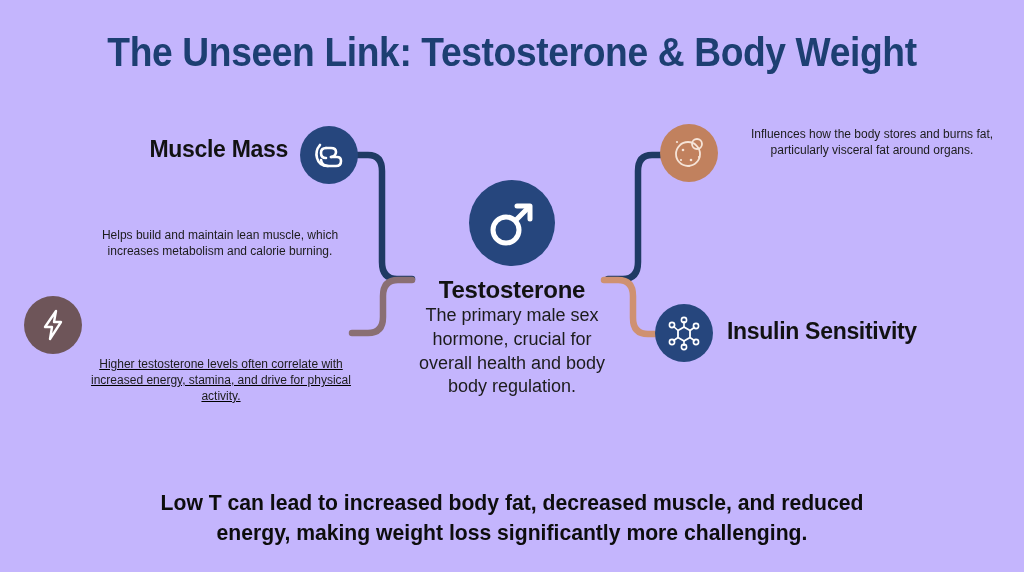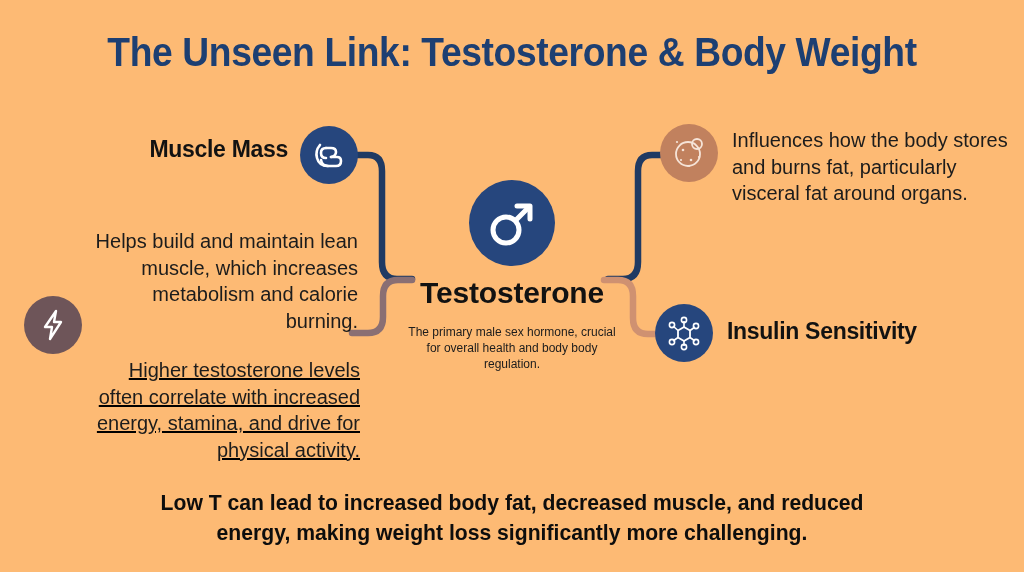--- a/index.html
+++ b/index.html
@@ -8,21 +8,21 @@
     padding: 0;
     background: #ffffff;
   }
   body {
     font-family: "Liberation Sans", sans-serif;
   }
   #infographic {
     position: relative;
     width: 1024px;
     height: 572px;
-    background: #fdba74;
+    background: #c4b5fd;
     overflow: hidden;
   }
 
   
   .title {
     position: absolute;
     left: 0;
     top: 30px;
     width: 1024px;
     text-align: center;
@@ -59,28 +59,28 @@
     height: 86px;
     border-radius: 50%;
     background: #26467d;
     margin: 0 auto;
     display: flex;
     align-items: center;
     justify-content: center;
   }
   .center-title {
     margin-top: 10px;
-    font-size: 30px;
+    font-size: 24px;
     font-weight: bold;
     color: #121212;
     letter-spacing: -0.2px;
   }
   .center-desc {
-    margin-top: 15px;
-    font-size: 12px;
+    margin-top: 0;
+    font-size: 18px;
     line-height: 1.32;
     color: #1c1c1c;
     padding: 0 12px;
   }
 
   
   .node {
     position: absolute;
   }
   .node-row {
@@ -97,24 +97,25 @@
     justify-content: center;
   }
   .node-heading {
     font-size: 23px;
     font-weight: bold;
     color: #121212;
     line-height: 1.14;
     letter-spacing: -0.3px;
   }
   .node-desc {
-    font-size: 20px;
+    font-size: 12px;
     line-height: 1.33;
     color: #1c1c1c;
     margin-top: 3px;
+    text-align: center;
   }
 
   
   .node.left .node-text { text-align: right; }
   .node.left .icon-circle { margin-left: 12px; }
 
   
   .node.right .node-text { text-align: left; }
   .node.right .icon-circle { margin-right: 14px; }
 

